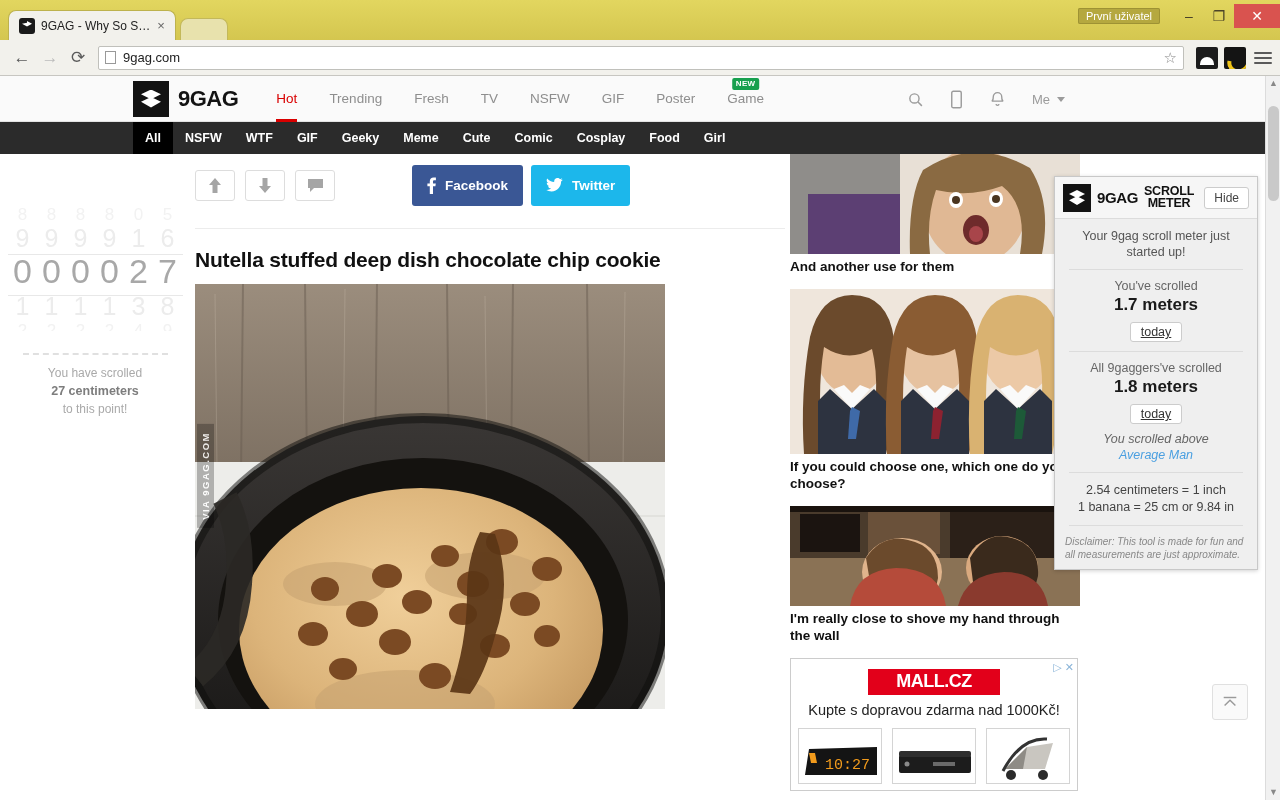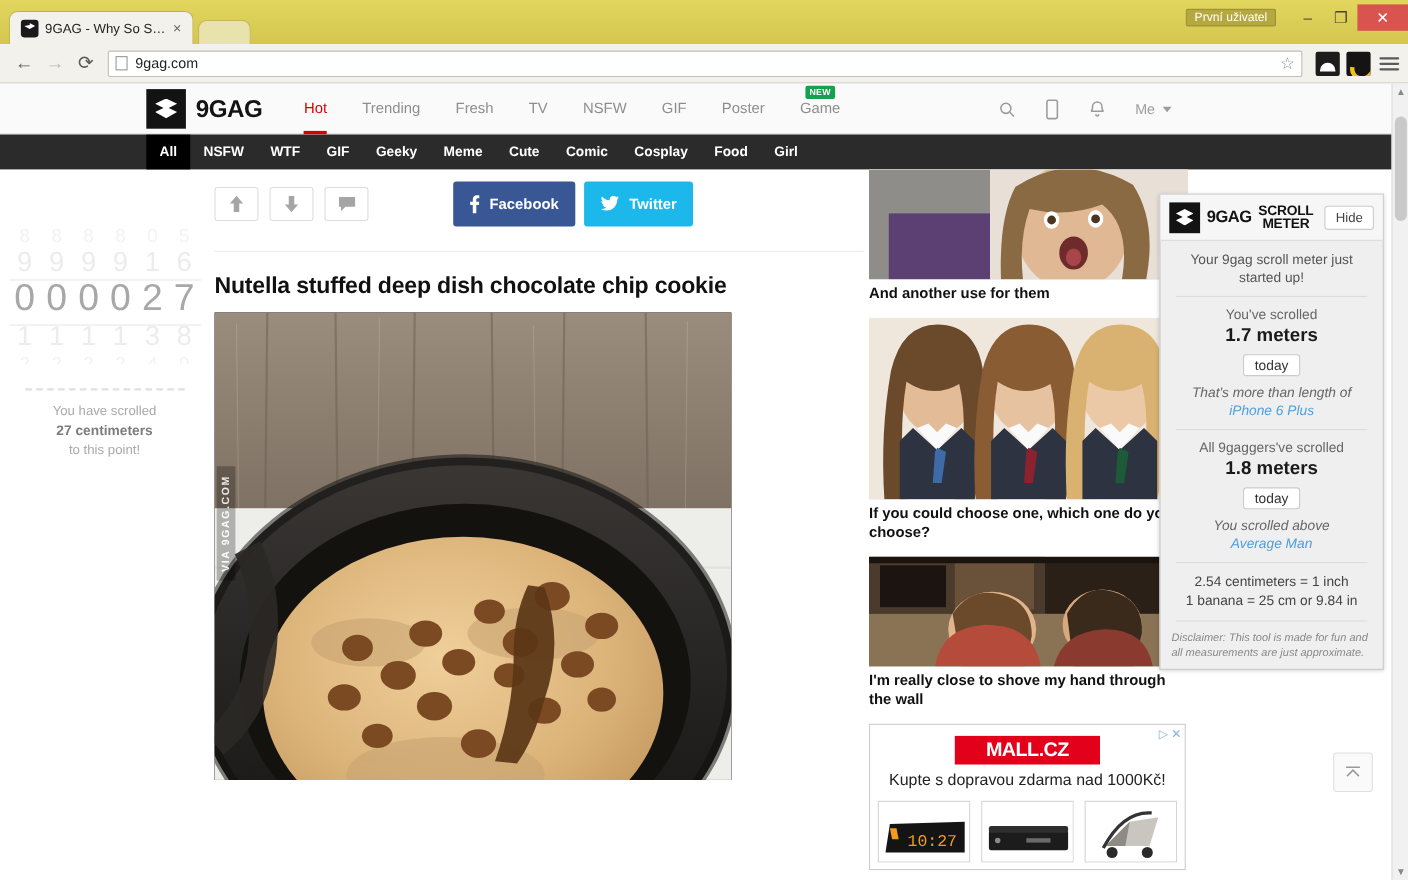--- a/index.html
+++ b/index.html
@@ -494,20 +494,21 @@
   .sm-value { font-size: 17px; font-weight: bold; color: #1a1a1a; margin-top: 2px; }
   .sm-pill {
     display: inline-block;
     background: #fff;
     border: 1px solid #ccc;
     border-radius: 3px;
     padding: 2px 10px;
     font-size: 12.5px;
     color: #333;
     margin-top: 7px;
+    text-decoration: underline;
   }
   .sm-compare { font-style: italic; color: #666; margin-top: 7px; line-height: 16px; }
   .sm-compare a { color: #4a9fe0; text-decoration: none; font-style: italic; }
   .sm-conv { line-height: 17px; color: #444; font-size: 12.5px; }
   .sm-disclaimer { font-style: italic; font-size: 10px; color: #888; line-height: 13px; text-align: left; }
 
   .top-btn {
     position: absolute;
     right: 32px; bottom: 80px;
     width: 36px; height: 36px;
@@ -924,24 +925,20 @@
 
     <div class="sm-body">
       <div class="sm-intro">Your 9gag scroll meter just started up!</div>
 
 
       <div class="sm-sep"></div>
 
       <div class="sm-label">You've scrolled</div>
       <div class="sm-value">1.7 meters</div>
       <span class="sm-pill">today</span>
-      <div class="sm-compare">
-        <span>That's more than length of</span><br>
-        <a>iPhone 6 Plus</a>
-      </div>
 
       <div class="sm-sep"></div>
 
       <div class="sm-label">All 9gaggers've scrolled</div>
       <div class="sm-value">1.8 meters</div>
       <span class="sm-pill">today</span>
       <div class="sm-compare">
         <span>You scrolled above</span><br>
         <a>Average Man</a>
       </div>

